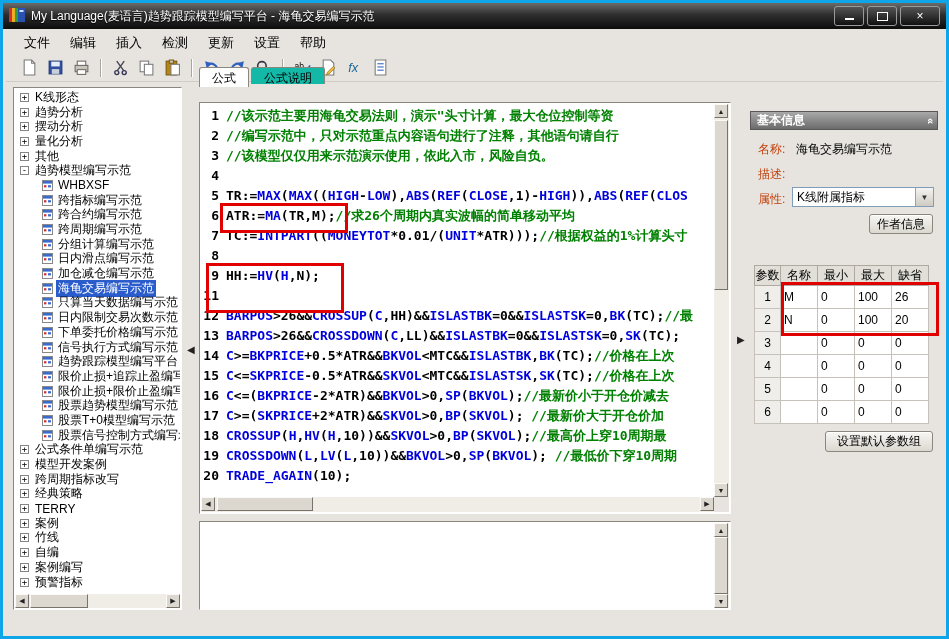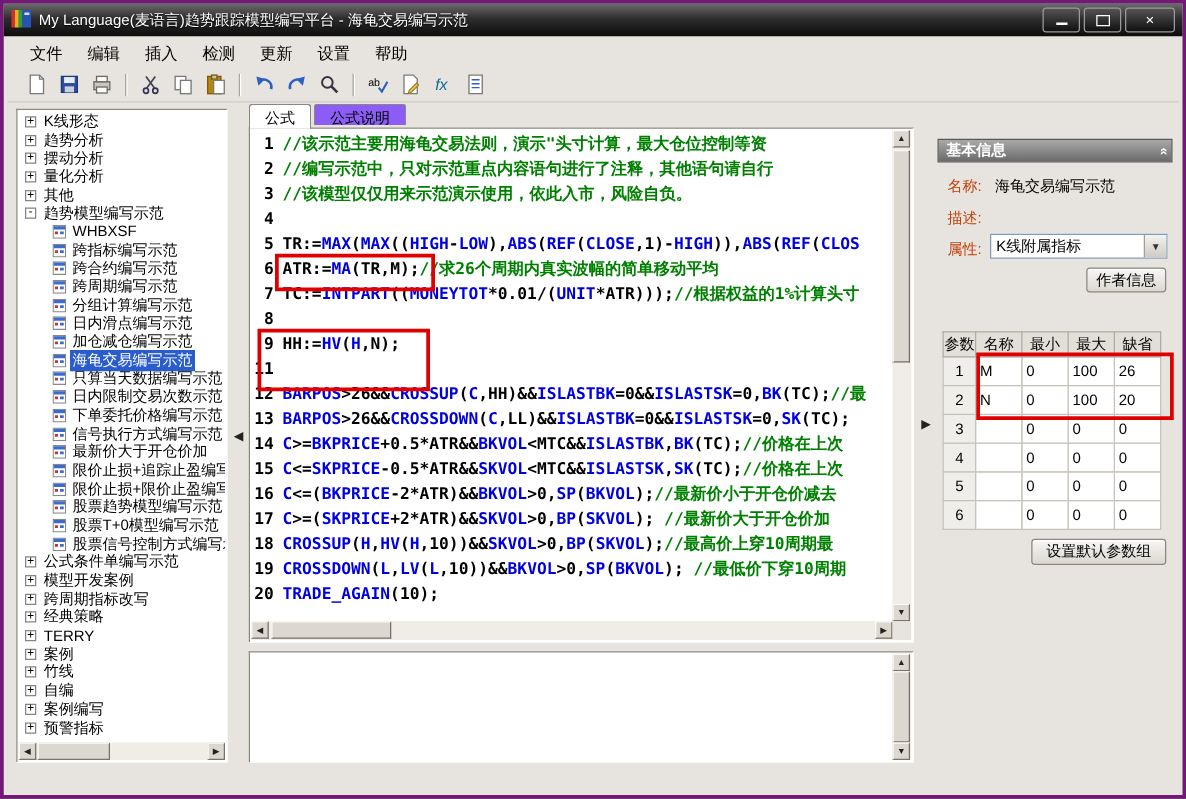--- a/index.html
+++ b/index.html
@@ -1,17 +1,17 @@
 <!DOCTYPE html>
 <html><head>
 <meta charset="utf-8">
 <style>
   html,body{margin:0;padding:0;width:949px;height:639px;overflow:hidden;
     font-family:"Liberation Sans","DejaVu Sans",sans-serif;}
-  .window{position:absolute;inset:0;box-sizing:border-box;border:3px solid #701a75;
+  .window{position:absolute;inset:0;box-sizing:border-box;border:3px solid #0ea5e9;
     outline:1px solid #000;background:#e7e4df;}
   
   .titlebar{position:absolute;left:0;top:0;right:0;height:26px;
     background:linear-gradient(#6b6b6b,#2e2e2e 45%,#0c0c0c);display:flex;align-items:center;
     color:#fff;font-size:12px;padding:0 6px;box-sizing:border-box;}
   .title-text{margin-left:6px;white-space:nowrap;text-shadow:0 1px 1px #000;}
   .winbtns{margin-left:auto;display:flex;align-items:center;}
   .winbtn{width:28px;height:18px;margin-left:3px;border:1px solid #9a9a9a;border-radius:3px;
     background:linear-gradient(#545454,#101010);display:flex;align-items:center;justify-content:center;
     color:#fff;font-size:12px;line-height:1;}
@@ -40,22 +40,22 @@
   .tree-label{padding:0 2px;}
   .tree-item.selected .tree-label{background:#2a5ccc;color:#fff;}
   
   .sb{position:absolute;background:#f0ece6;box-sizing:border-box;}
   .sb-btn{position:absolute;width:14px;height:14px;background:#dcd8d0;border:1px solid;
     border-color:#fbfaf8 #77736b #77736b #fbfaf8;display:flex;align-items:center;justify-content:center;
     font-size:7px;color:#222;box-sizing:border-box;}
   .sb-thumb{position:absolute;background:#dcd8d0;border:1px solid;
     border-color:#fbfaf8 #77736b #77736b #fbfaf8;box-sizing:border-box;}
   
-  .tabbar{position:absolute;left:196px;top:80px;height:19px;display:flex;font-size:12px;}
-  .tab{padding:2px 12px 0;border:1px solid #8a877f;border-bottom:none;background:#8b5cf6;
+  .tabbar{position:absolute;left:196px;top:64px;height:19px;display:flex;font-size:12px;}
+  .tab{padding:2px 12px 0;border:1px solid #8a877f;border-bottom:none;background:#14b8a6;
     margin-right:2px;border-radius:3px 3px 0 0;height:17px;box-sizing:border-box;}
   .tab.active{background:#fff;z-index:3;position:relative;height:20px;}
   .editor{position:absolute;left:196px;top:99px;width:532px;height:412px;}
   .code-area{position:absolute;left:1px;top:1px;right:16px;bottom:16px;overflow:hidden;
     font-family:"DejaVu Sans Mono",monospace;font-size:13px;font-weight:bold;line-height:20px;
     padding-top:2px;}
   .code-line{display:flex;height:20px;white-space:pre;}
   .ln{width:18px;flex:none;text-align:right;color:#000;}
   .lc{margin-left:7px;white-space:pre;}
   .kw{color:#0000dd;} .cm{color:#008000;} .op,.id{color:#000;}
@@ -401,21 +401,21 @@
         </div>
         <div class="tree-item child">
           <span class="leaf-icon">
             <svg width="11" height="11" viewBox="0 0 11 11">
               <rect x="0.5" y="0.5" width="10" height="10" fill="#fff" stroke="#888"></rect>
               <rect x="1" y="1" width="9" height="2.6" fill="#3a6ccf"></rect>
               <rect x="2" y="5.2" width="2.4" height="2.2" fill="#d03030"></rect>
               <rect x="6" y="5.2" width="3" height="2.2" fill="#3a6ccf"></rect>
             </svg>
           </span>
-          <span class="tree-label">最新价大于开仓价加</span>
+          <span class="tree-label">趋势跟踪模型编写平台</span>
         </div>
         <div class="tree-item child">
           <span class="leaf-icon">
             <svg width="11" height="11" viewBox="0 0 11 11">
               <rect x="0.5" y="0.5" width="10" height="10" fill="#fff" stroke="#888"></rect>
               <rect x="1" y="1" width="9" height="2.6" fill="#3a6ccf"></rect>
               <rect x="2" y="5.2" width="2.4" height="2.2" fill="#d03030"></rect>
               <rect x="6" y="5.2" width="3" height="2.2" fill="#3a6ccf"></rect>
             </svg>
           </span>

